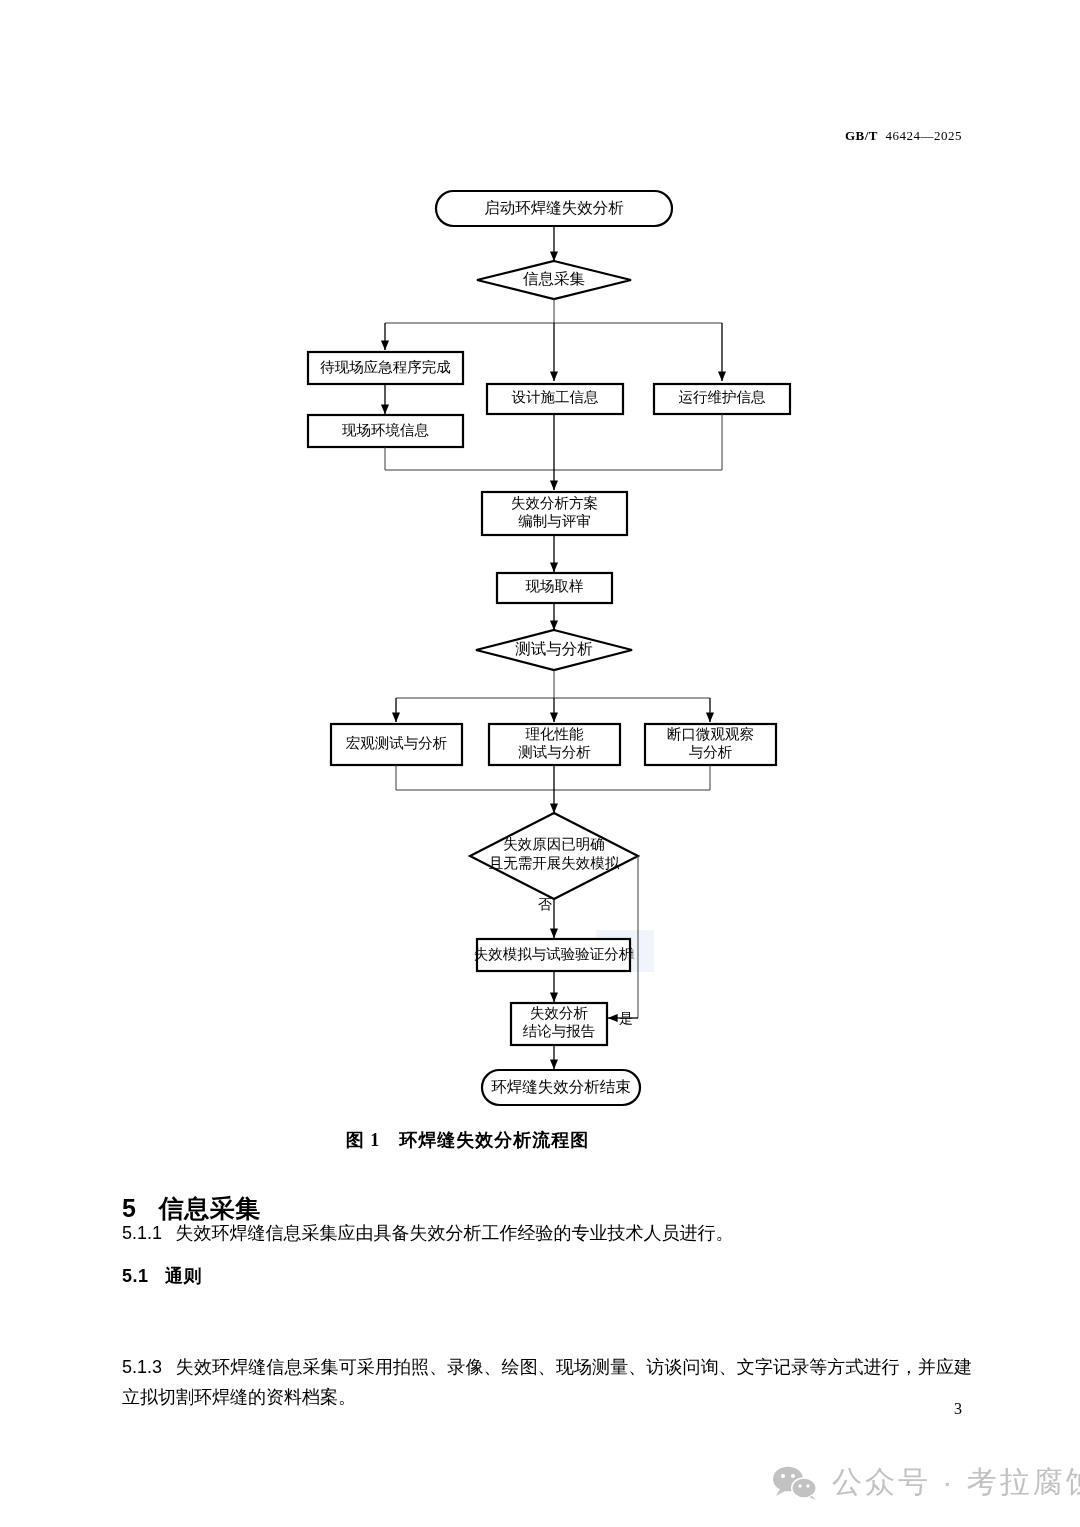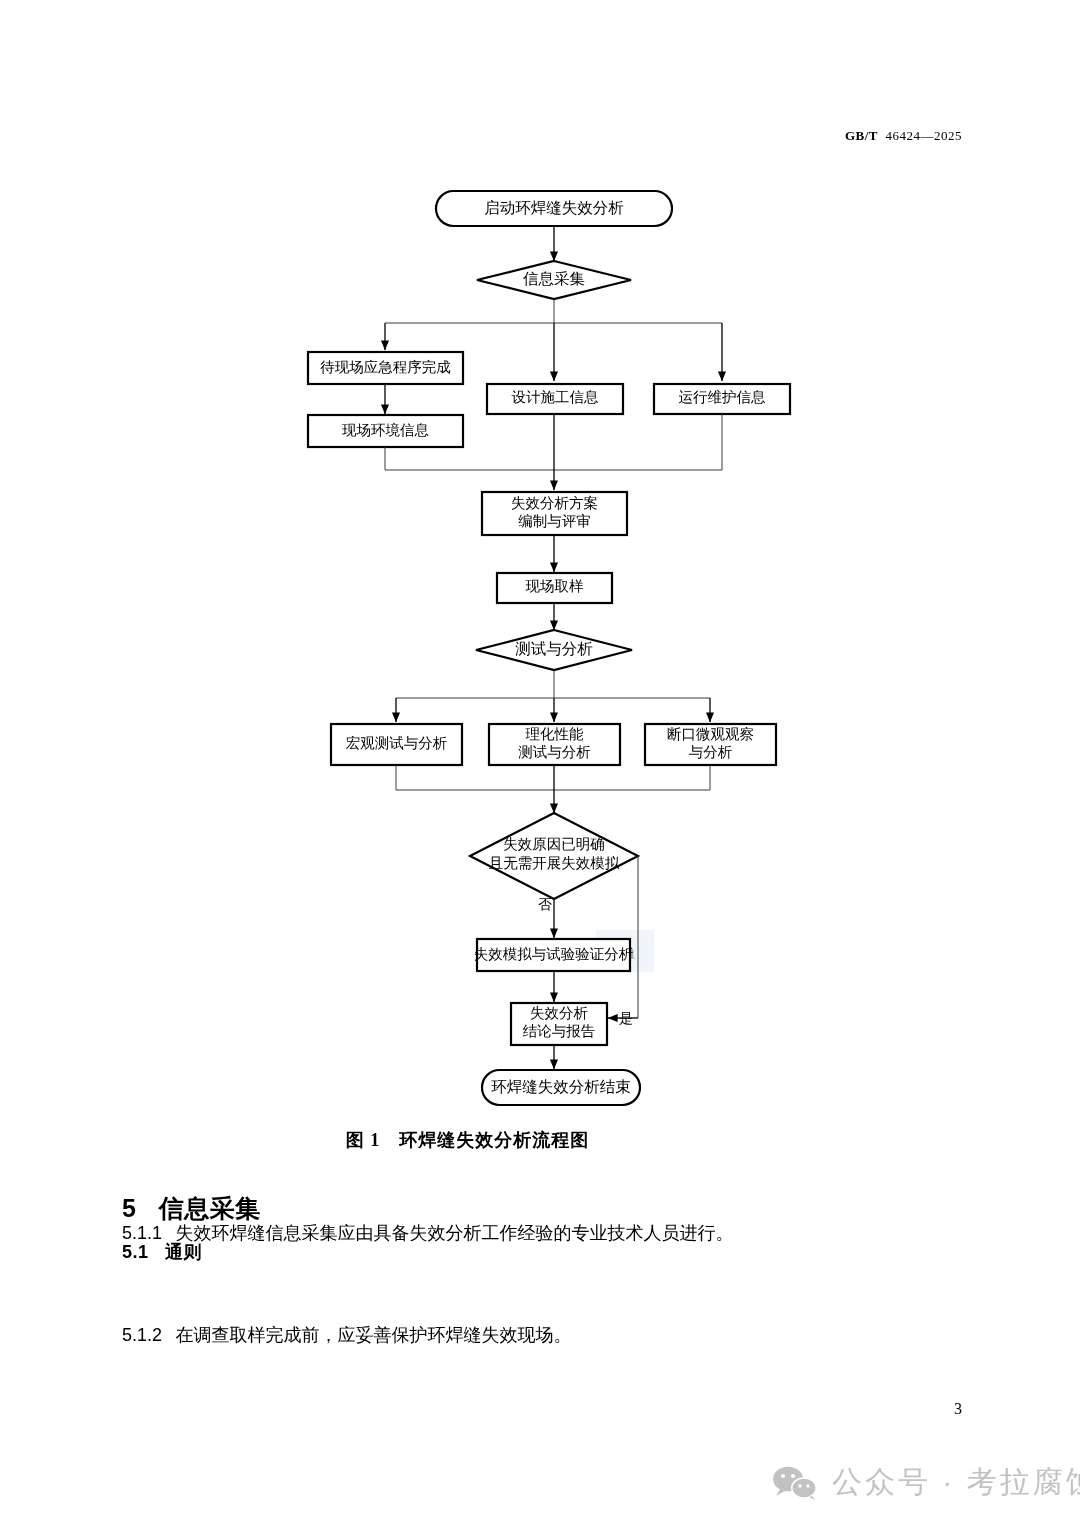--- a/index.html
+++ b/index.html
@@ -45,21 +45,21 @@
 
   
   .h1 {
     position:absolute; left:122px; font-size:25px; font-weight:bold;
     font-family:"Liberation Sans","DejaVu Sans",sans-serif;
     letter-spacing:.5px; white-space:nowrap;
   }
   .h2 {
     position:absolute; left:122px; font-size:18px; font-weight:bold;
     font-family:"Liberation Sans","DejaVu Sans",sans-serif;
-    letter-spacing:.5px; white-space:nowrap;
+    letter-spacing:.5px; white-space:nowrap;margin-top:24px;
   }
   .para {
     position:absolute; left:122px; width:850px;
     font-size:18px; line-height:30px;
     font-family:"Liberation Serif","DejaVu Serif",serif;
     text-align:justify;
   }
   .para .idx { font-family:"Liberation Sans","DejaVu Sans",sans-serif; }
 
   .page-num {
@@ -205,24 +205,24 @@
   </div>
 
   <div class="h2" style="top:1240px;">
     <span>5.1</span>&nbsp;&nbsp;&nbsp;<span>通则</span>
   </div>
 
   <div class="para" style="top:1218px;">
     <span class="idx">5.1.1</span>&nbsp;&nbsp;&nbsp;<span>失效环焊缝信息采集应由具备失效分析工作经验的专业技术人员进行。</span>
   </div>
 
-  <div class="para" style="top:1320px;">
-    <span class="idx">5.1.2</span>&nbsp;&nbsp;&nbsp;<span>在调查取样完成前，应妥善保护环焊缝失效现场。</span>
-  </div>
-
+
+  <div class="para" style="top:1352px;">
+    <span class="idx">5.1.3</span>&nbsp;&nbsp;&nbsp;<span>失效环焊缝信息采集可采用拍照、录像、绘图、现场测量、访谈问询、文字记录等方式进行，并应建立拟切割环焊缝的资料档案。</span>
+  </div>
 
   <div class="page-num">3</div>
 
   <div class="footer-brand">
     <svg class="wechat-icon" viewBox="0 0 46 34">
       <ellipse cx="16" cy="13" rx="15" ry="12.3" fill="#c2c2c2"></ellipse>
       <path d="M8,23 L4,30 L13,25 z" fill="#c2c2c2"></path>
       <circle cx="11" cy="10" r="2.1" fill="#ffffff"></circle>
       <circle cx="21" cy="10" r="2.1" fill="#ffffff"></circle>
       <ellipse cx="32" cy="22" rx="12.2" ry="10" fill="#c2c2c2" stroke="#ffffff" stroke-width="1.6"></ellipse>

